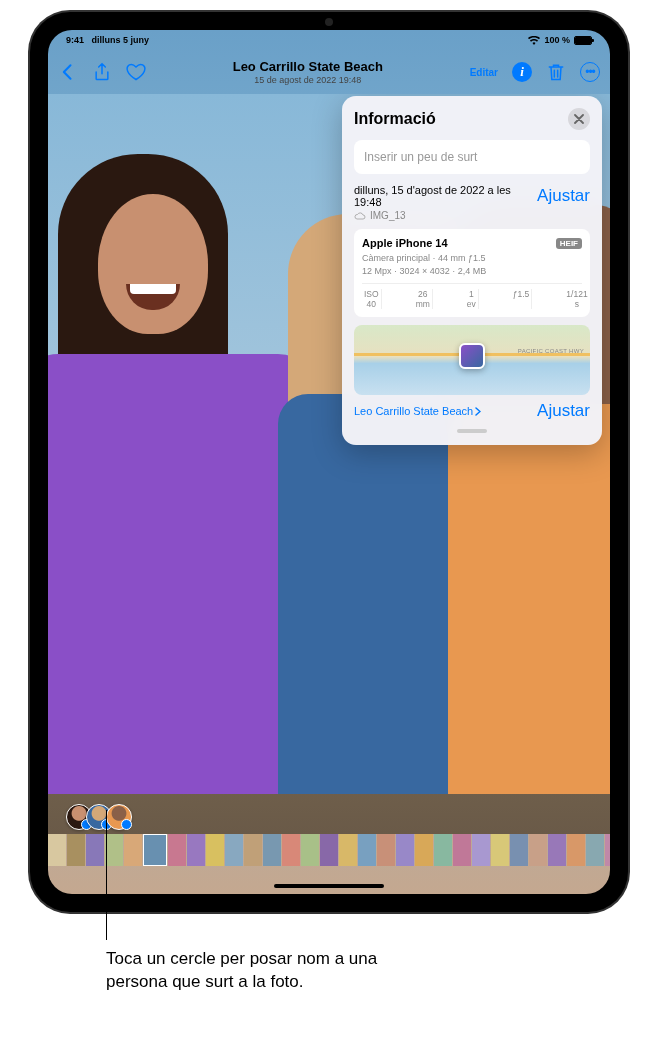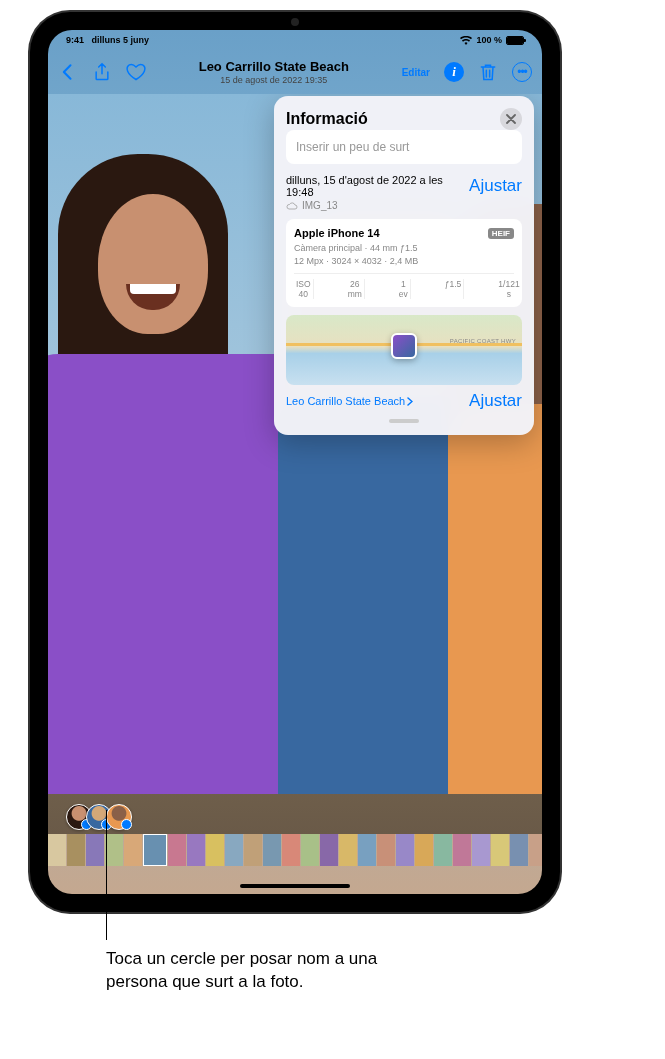--- a/index.html
+++ b/index.html
@@ -1,18 +1,18 @@
 <!DOCTYPE html>
 <html><head>
 <meta charset="utf-8">
 <style>
 * { margin: 0; padding: 0; box-sizing: border-box; font-family: -apple-system, BlinkMacSystemFont, "Segoe UI", Helvetica, Arial, sans-serif; }
 body { background: #fff; width: 665px; height: 1059px; position: relative; }
 
-.device-frame { position: absolute; left: 30px; top: 12px; width: 530px; height: 900px; background: #000; border-radius: 40px; padding: 18px; box-shadow: 0 0 0 2px #333; }
+.device-frame { position: absolute; left: 30px; top: 12px; width: 598px; height: 900px; background: #000; border-radius: 40px; padding: 18px; box-shadow: 0 0 0 2px #333; }
 .screen { width: 100%; height: 100%; border-radius: 24px; overflow: hidden; position: relative; background: linear-gradient(180deg,#6aa0c8 0%,#7fb0d0 25%,#c4a890 100%); }
 
 .statusbar { position: absolute; top: 0; left: 0; right: 0; height: 20px; display: flex; justify-content: space-between; align-items: center; padding: 0 18px; font-size: 9px; font-weight: 600; color: #000; z-index: 20; }
 .statusbar .right { display: flex; align-items: center; gap: 4px; }
 .wifi-icon { width: 12px; height: 9px; }
 .battery-icon { width: 18px; height: 9px; border: 1px solid #000; border-radius: 2px; position: relative; }
 .battery-icon::after { content:""; position:absolute; right:-3px; top:2px; width:2px; height:3px; background:#000; border-radius:0 1px 1px 0;}
 .battery-fill { background:#000; height:100%; width:100%; border-radius:1px;}
 
 .camera-dot { position:absolute; top:6px; left:50%; transform:translateX(-50%); width:8px; height:8px; background:#222; border-radius:50%; z-index:30;}
@@ -45,21 +45,21 @@
 .p1 .teeth { position:absolute; top:130px; left:112px; width:46px; height:10px; background:#fff; border-radius:0 0 4px 4px;}
 .p1 .shirt { position:absolute; top:200px; left:0; width:300px; height:440px; background:#8a4fc7; border-radius:40px 40px 0 0;}
 .p2 { left:240px; top:120px; width:200px; height:580px;}
 .p2 .body { position:absolute; top:0; left:0; width:200px; height:580px; background:#d4a878; border-radius:60px 60px 0 0;}
 .p2 .shirt { position:absolute; top:180px; left:-10px; width:220px; height:400px; background:#3868a0; border-radius:30px 30px 0 0;}
 .p3 { left:400px; top:110px; width:200px; height:590px;}
 .p3 .body { position:absolute; top:0; left:0; width:200px; height:590px; background:#8a6048; border-radius:60px 60px 0 0;}
 .p3 .shirt { position:absolute; top:200px; left:0; width:200px; height:390px; background:#e89850; border-radius:30px 30px 0 0;}
 
 .info-panel { position:absolute; top:2px; right:8px; width:260px; background:rgba(242,242,247,0.98); border-radius:14px; padding:12px; z-index:15; box-shadow:0 8px 30px rgba(0,0,0,0.25); font-size:11px; backdrop-filter:blur(10px);}
-.info-header { display:flex; justify-content:space-between; align-items:center; }
+.info-header { display:flex; justify-content:space-between; align-items:center; margin-bottom:10px;}
 .info-title { font-size:16px; font-weight:700; color:#000;}
 .close-btn { width:22px; height:22px; border-radius:50%; background:#d8d8dd; color:#666; display:flex; align-items:center; justify-content:center; font-size:12px; cursor:pointer;}
 .caption-field { background:#fff; border-radius:8px; padding:10px; color:#999; font-size:12px; margin-bottom:10px;}
 .date-row { display:flex; justify-content:space-between; align-items:center; margin-bottom:2px;}
 .date-text { font-size:11px; color:#000;}
 .adjust-link { color:#007aff; font-size:17px; cursor:pointer;}
 .file-row { display:flex; align-items:center; gap:4px; color:#888; font-size:10px; margin-bottom:8px;}
 .cloud-icon { width:12px; height:10px;}
 .camera-card { background:#fff; border-radius:8px; padding:8px; margin-bottom:8px;}
 .camera-row1 { display:flex; justify-content:space-between; align-items:center;}
@@ -130,21 +130,21 @@
             </svg>
         </div>
         <div class="nav-icon">
           <svg viewBox="0 0 24 24">
               <path fill="none" stroke="#007aff" stroke-width="1.8" d="M12 21s-8-5-10-10C0 6 3 3 6.5 3 9 3 11 5 12 6c1-1 3-3 5.5-3C21 3 24 6 22 11c-2 5-10 10-10 10z"></path>
             </svg>
         </div>
       </div>
       <div class="navbar-center">
         <div class="nav-title">Leo Carrillo State Beach</div>
-        <div class="nav-subtitle">15 de agost de 2022  19:35</div>
+        <div class="nav-subtitle">15 de agost de 2022  19:48</div>
       </div>
       <div class="navbar-right">
         <span class="nav-text-btn">Editar</span>
         <div class="info-circle-filled">i</div>
         <div class="nav-icon">
           <svg viewBox="0 0 24 24">
               <path fill="none" stroke="#007aff" stroke-width="1.8" stroke-linecap="round" d="M4 6h16M9 6V4h6v2M6 6l1 15h10l1-15M10 10v8M14 10v8"></path>
             </svg>
         </div>
         <div class="more-circle">•••</div>

